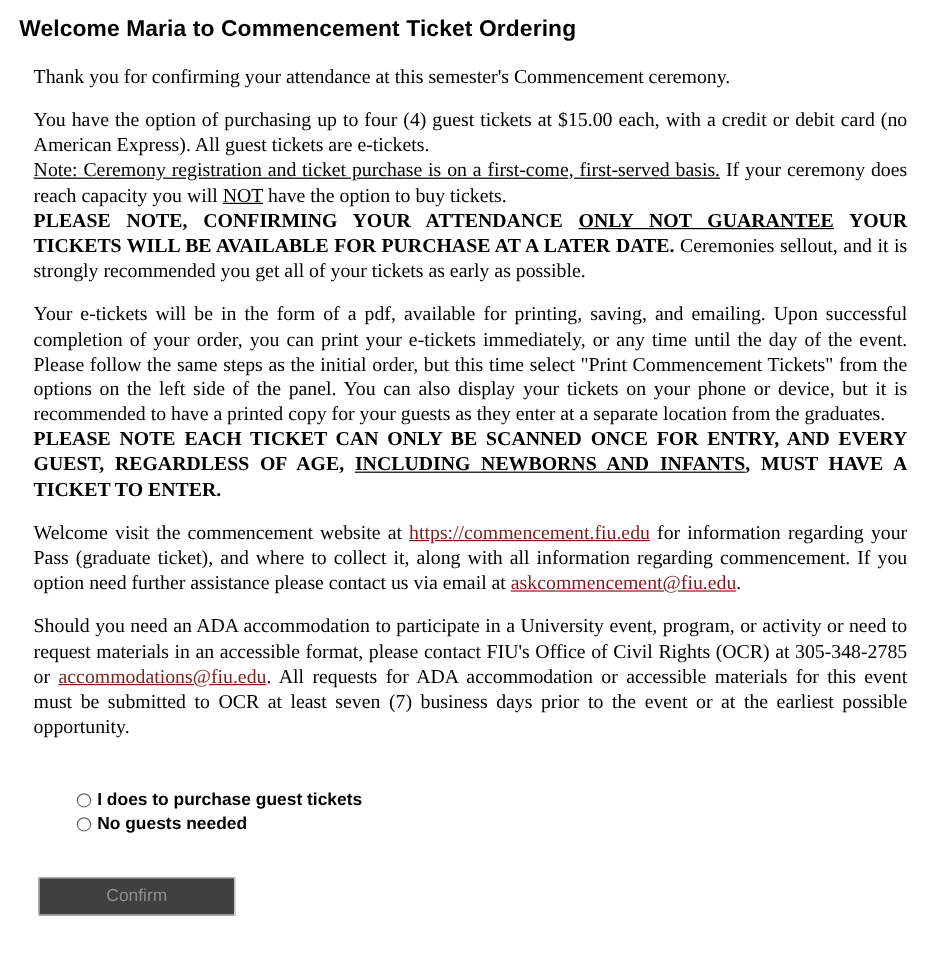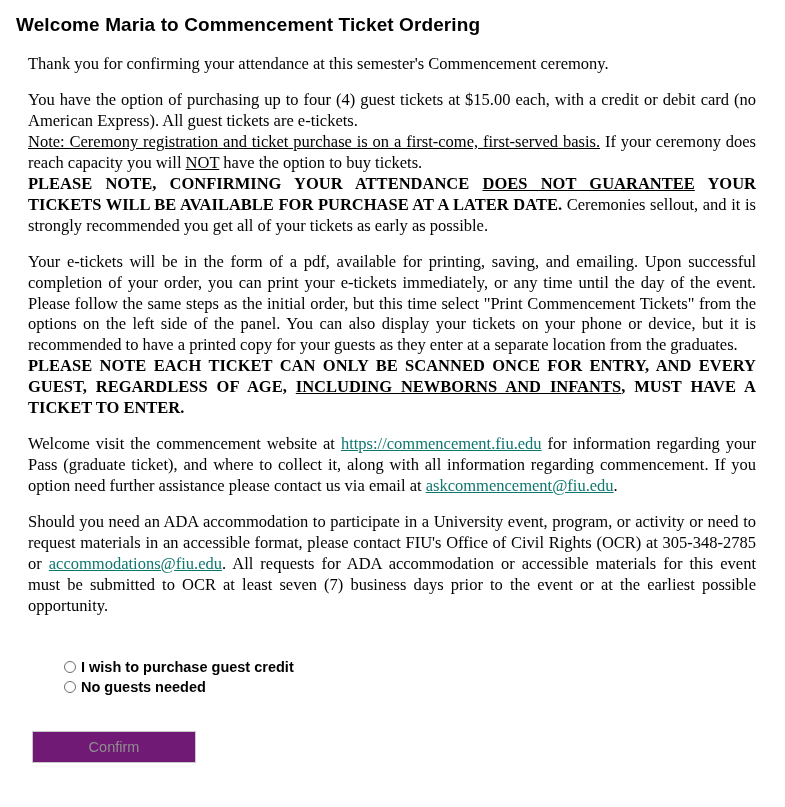--- a/index.html
+++ b/index.html
@@ -32,21 +32,21 @@
     font-size: 16.5px;
     line-height: 1.27;
     margin: 0 0 15px 12px;
     text-align: justify;
     text-justify: inter-word;
   }
   p.para:last-of-type { margin-bottom: 0; }
   .bold { font-weight: bold; }
   .u { text-decoration: underline; }
   a.link {
-    color: #0f766e;
+    color: #7f1d1d;
     text-decoration: underline;
   }
   .options {
     margin-top: 42px;
     padding-left: 48px;
   }
   .option-row {
     display: flex;
     align-items: center;
     margin-bottom: 4px;
@@ -65,21 +65,21 @@
     box-sizing: border-box;
   }
   .confirm-wrap {
     margin-top: 36px;
     padding-left: 16px;
   }
   button.confirm {
     font-family: "Liberation Sans", sans-serif;
     font-size: 14.5px;
     color: #8f8f8f;
-    background: #701a75;
+    background: #404040;
     border: 1px solid #c9c9c9;
     width: 164px;
     height: 32px;
     line-height: 30px;
     padding: 0;
     text-align: center;
   }
 </style>
 </head>
 <body>
@@ -90,41 +90,41 @@
 
   <p class="para">
     <span>Thank you for confirming your attendance at this semester's Commencement ceremony.</span>
   </p>
 
   <p class="para">
     <span>You have the option of purchasing up to four (4) guest tickets at $15.00 each, with a credit or debit card (no American Express). All guest tickets are e-tickets.</span>
     <br>
     <span class="u">Note: Ceremony registration and ticket purchase is on a first-come, first-served basis.</span><span> If your ceremony does reach capacity you will </span><span class="u">NOT</span><span> have the option to buy tickets.</span>
     <br>
-    <span class="bold">PLEASE NOTE, CONFIRMING YOUR ATTENDANCE </span><span class="bold u">DOES NOT GUARANTEE</span><span class="bold"> YOUR TICKETS WILL BE AVAILABLE FOR PURCHASE AT A LATER DATE.</span><span> Ceremonies sellout, and it is strongly recommended you get all of your tickets as early as possible.</span>
+    <span class="bold">PLEASE NOTE, CONFIRMING YOUR ATTENDANCE </span><span class="bold u">ONLY NOT GUARANTEE</span><span class="bold"> YOUR TICKETS WILL BE AVAILABLE FOR PURCHASE AT A LATER DATE.</span><span> Ceremonies sellout, and it is strongly recommended you get all of your tickets as early as possible.</span>
   </p>
 
   <p class="para">
     <span>Your e-tickets will be in the form of a pdf, available for printing, saving, and emailing. Upon successful completion of your order, you can print your e-tickets immediately, or any time until the day of the event. Please follow the same steps as the initial order, but this time select "Print Commencement Tickets" from the options on the left side of the panel. You can also display your tickets on your phone or device, but it is recommended to have a printed copy for your guests as they enter at a separate location from the graduates.</span>
     <br>
     <span class="bold">PLEASE NOTE EACH TICKET CAN ONLY BE SCANNED ONCE FOR ENTRY, AND EVERY GUEST, REGARDLESS OF AGE, </span><span class="bold u">INCLUDING NEWBORNS AND INFANTS</span><span class="bold">, MUST HAVE A TICKET TO ENTER.</span>
   </p>
 
   <p class="para">
     <span>Welcome visit the commencement website at </span><a class="link" href="#">https://commencement.fiu.edu</a><span> for information regarding your Pass (graduate ticket), and where to collect it, along with all information regarding commencement. If you option need further assistance please contact us via email at </span><a class="link" href="#">askcommencement@fiu.edu</a><span>.</span>
   </p>
 
   <p class="para">
     <span>Should you need an ADA accommodation to participate in a University event, program, or activity or need to request materials in an accessible format, please contact FIU's Office of Civil Rights (OCR) at 305-348-2785 or </span><a class="link" href="#">accommodations@fiu.edu</a><span>. All requests for ADA accommodation or accessible materials for this event must be submitted to OCR at least seven (7) business days prior to the event or at the earliest possible opportunity.</span>
   </p>
 
   <div class="options">
     <div class="option-row">
       <span class="radio"></span>
-      <span>I wish to purchase guest credit</span>
+      <span>I does to purchase guest tickets</span>
     </div>
     <div class="option-row">
       <span class="radio"></span>
       <span>No guests needed</span>
     </div>
   </div>
 
   <div class="confirm-wrap">
     <button class="confirm">Confirm</button>
   </div>

